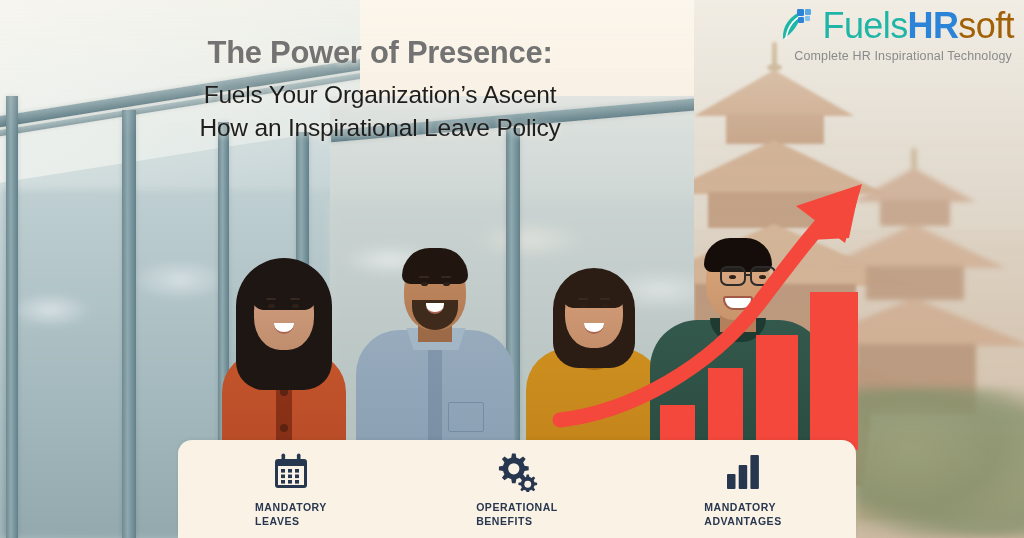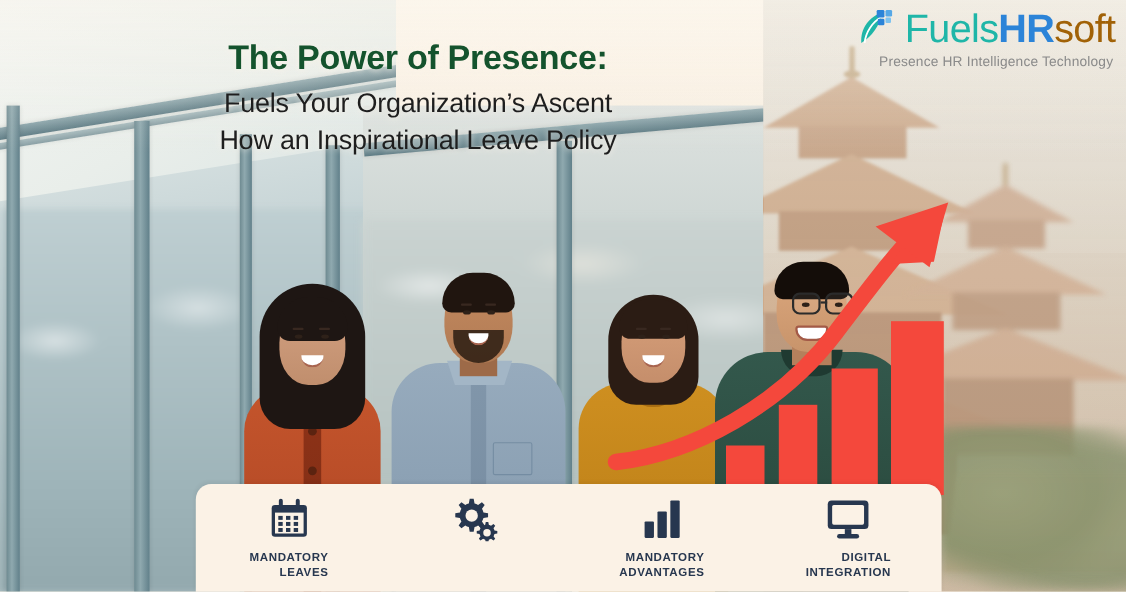--- a/index.html
+++ b/index.html
@@ -106,21 +106,21 @@
     background:rgba(255,255,255,.07);
   }
   .glasses-bridge { position:absolute; height:2.2px; background:#2B2B2B; }
 
   
   .title-block {
     position:absolute; left:0; top:36px; width:760px;
     text-align:center; z-index:20;
   }
   .title-main {
-    font-size:31px; font-weight:bold; color:#14532d;
+    font-size:31px; font-weight:bold; color:#737373;
     letter-spacing:-.3px; line-height:1.08;
     text-shadow:0 1px 6px rgba(250,243,232,.85);
   }
   .title-sub {
     margin-top:10px;
     font-size:24.5px; font-weight:400; color:#1E1E1E;
     line-height:1.33; letter-spacing:-.2px;
     text-shadow:0 1px 6px rgba(250,243,232,.8);
   }
 
@@ -151,21 +151,21 @@
   .feature {
     flex:1; display:flex; flex-direction:column;
     align-items:center; justify-content:flex-start;
     padding-top:9px;
   }
   .feature-icon {
     height:46px; display:flex; align-items:center; justify-content:center;
     color:#27374F;
   }
   .feature-label {
-    margin-top:5px; text-align:right;
+    margin-top:5px; text-align:left;
     font-size:10.5px; font-weight:bold; color:#27374F;
     letter-spacing:.55px; line-height:1.38;
     white-space:pre-line;
   }
 </style>
 </head>
 <body>
 
 <div id="banner">
 
@@ -330,21 +330,21 @@
         <path d="M10 33 C11 23, 17 14, 26 9" stroke="#FFFFFF" stroke-width="1.6" fill="none"></path>
         <rect x="21" y="3" width="7" height="7" rx="1.2" fill="#2C84D8"></rect>
         <rect x="29" y="3" width="6" height="6" rx="1.2" fill="#56A8E6"></rect>
         <rect x="22" y="11" width="6" height="6" rx="1.2" fill="#2C84D8"></rect>
         <rect x="29" y="10" width="5" height="5" rx="1" fill="#7FC3EF"></rect>
       </svg>
       <div class="logo-word">
         <span class="lw-teal">Fuels</span><span class="lw-blue">HR</span><span class="lw-grey">soft</span>
       </div>
     </div>
-    <div class="logo-tag">Presence HR Intelligence Technology</div>
+    <div class="logo-tag">Complete HR Inspirational Technology</div>
   </div>
 
   <div class="featurebar">
 
     <div class="feature">
       <div class="feature-icon">
         <svg width="40" height="40" viewBox="0 0 40 40" fill="currentColor">
           <rect x="4" y="7" width="32" height="29" rx="3"></rect>
           <rect x="7" y="14" width="26" height="19" fill="#FBF2E6"></rect>
           <rect x="10.5" y="1.5" width="3.6" height="9" rx="1.8"></rect>
@@ -368,41 +368,31 @@
 
     <div class="feature">
       <div class="feature-icon">
         <svg width="42" height="40" viewBox="0 0 42 40" fill="currentColor">
           <path d="M16 1.5 l3.6 0 0.8 4.2 a11 11 0 0 1 3.2 1.35 l3.5-2.5 2.55 2.55 -2.5 3.5 a11 11 0 0 1 1.35 3.2 l4.2 0.8 0 3.6 -4.2 0.8 a11 11 0 0 1-1.35 3.2 l2.5 3.5 -2.55 2.55 -3.5-2.5 a11 11 0 0 1-3.2 1.35 l-0.8 4.2 -3.6 0 -0.8-4.2 a11 11 0 0 1-3.2-1.35 l-3.5 2.5 -2.55-2.55 2.5-3.5 a11 11 0 0 1-1.35-3.2 l-4.2-0.8 0-3.6 4.2-0.8 a11 11 0 0 1 1.35-3.2 l-2.5-3.5 2.55-2.55 3.5 2.5 a11 11 0 0 1 3.2-1.35 Z"></path>
           <circle cx="17.8" cy="16.8" r="5.6" fill="#FBF2E6"></circle>
           <path d="M30.6 22.5 l2.3 0 0.5 2.6 a7 7 0 0 1 2 0.85 l2.2-1.55 1.6 1.6 -1.55 2.2 a7 7 0 0 1 0.85 2 l2.6 0.5 0 2.3 -2.6 0.5 a7 7 0 0 1-0.85 2 l1.55 2.2 -1.6 1.6 -2.2-1.55 a7 7 0 0 1-2 0.85 l-0.5 2.6 -2.3 0 -0.5-2.6 a7 7 0 0 1-2-0.85 l-2.2 1.55 -1.6-1.6 1.55-2.2 a7 7 0 0 1-0.85-2 l-2.6-0.5 0-2.3 2.6-0.5 a7 7 0 0 1 0.85-2 l-1.55-2.2 1.6-1.6 2.2 1.55 a7 7 0 0 1 2-0.85 Z"></path>
           <circle cx="31.75" cy="32.25" r="3.4" fill="#FBF2E6"></circle>
         </svg>
       </div>
+      <div class="feature-label">OPERATIONAL
+BENEFITS</div>
     </div>
 
     <div class="feature">
       <div class="feature-icon">
         <svg width="38" height="38" viewBox="0 0 38 38" fill="currentColor">
           <rect x="3" y="21" width="8.5" height="15" rx="1"></rect>
           <rect x="14.7" y="12" width="8.5" height="24" rx="1"></rect>
           <rect x="26.4" y="2" width="8.5" height="34" rx="1"></rect>
         </svg>
       </div>
       <div class="feature-label">MANDATORY
 ADVANTAGES</div>
     </div>
 
-    <div class="feature">
-      <div class="feature-icon">
-        <svg width="42" height="40" viewBox="0 0 42 40" fill="currentColor">
-          <rect x="2.5" y="3" width="37" height="26" rx="3.5"></rect>
-          <rect x="6.5" y="7" width="29" height="18" rx="1.5" fill="#FBF2E6"></rect>
-          <rect x="18" y="29" width="6" height="5"></rect>
-          <rect x="11" y="33.5" width="20" height="4" rx="2"></rect>
-        </svg>
-      </div>
-      <div class="feature-label">DIGITAL
-INTEGRATION</div>
-    </div>
 
   </div>
 </div>
 
 </body></html>

